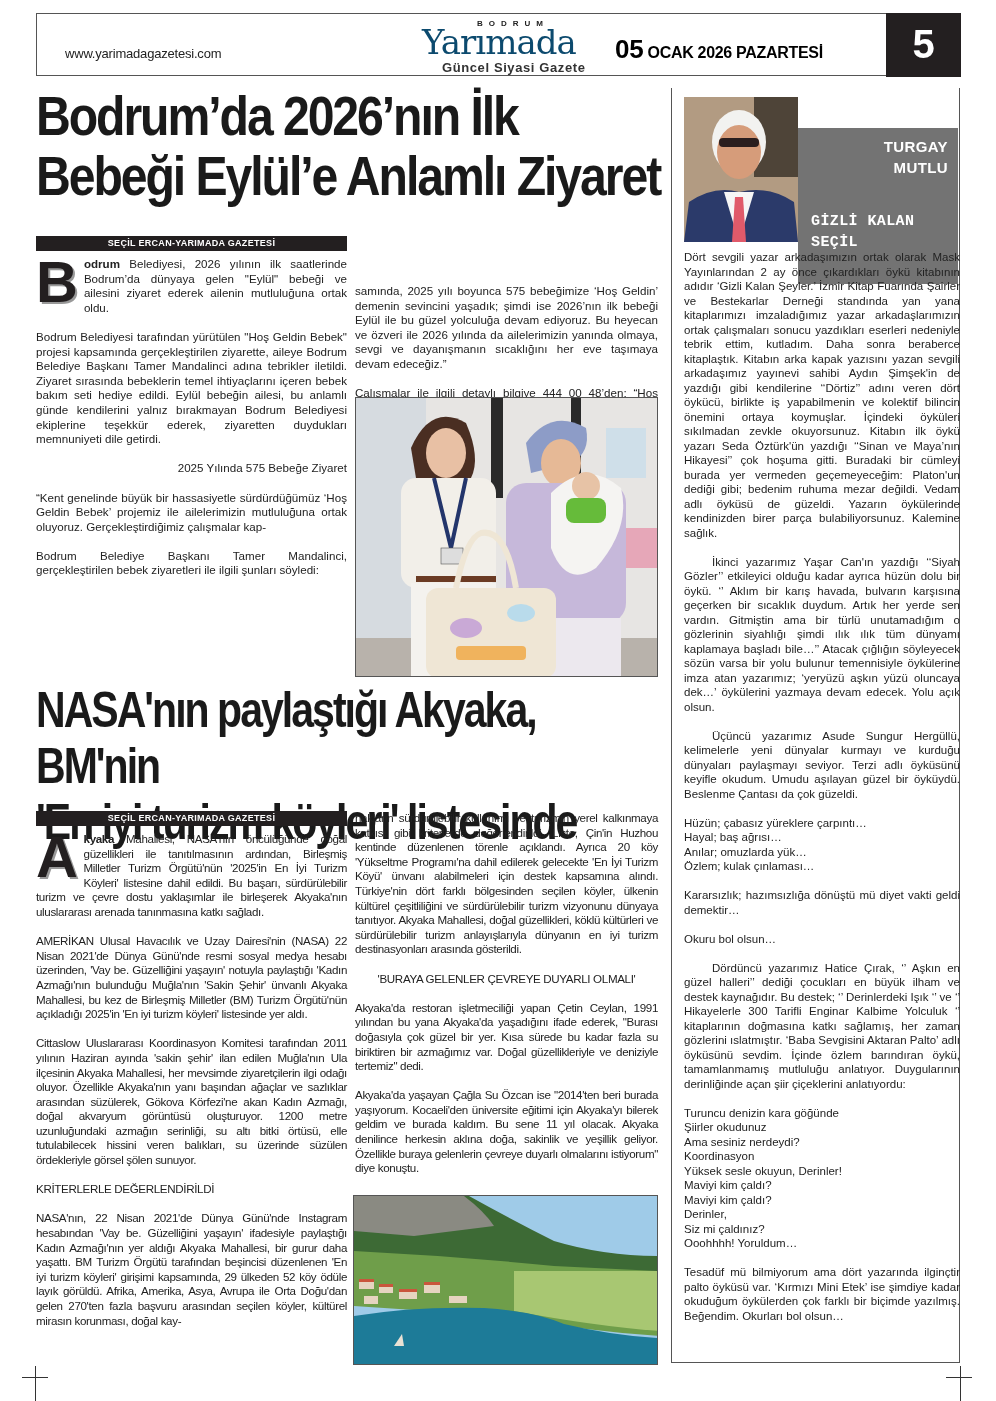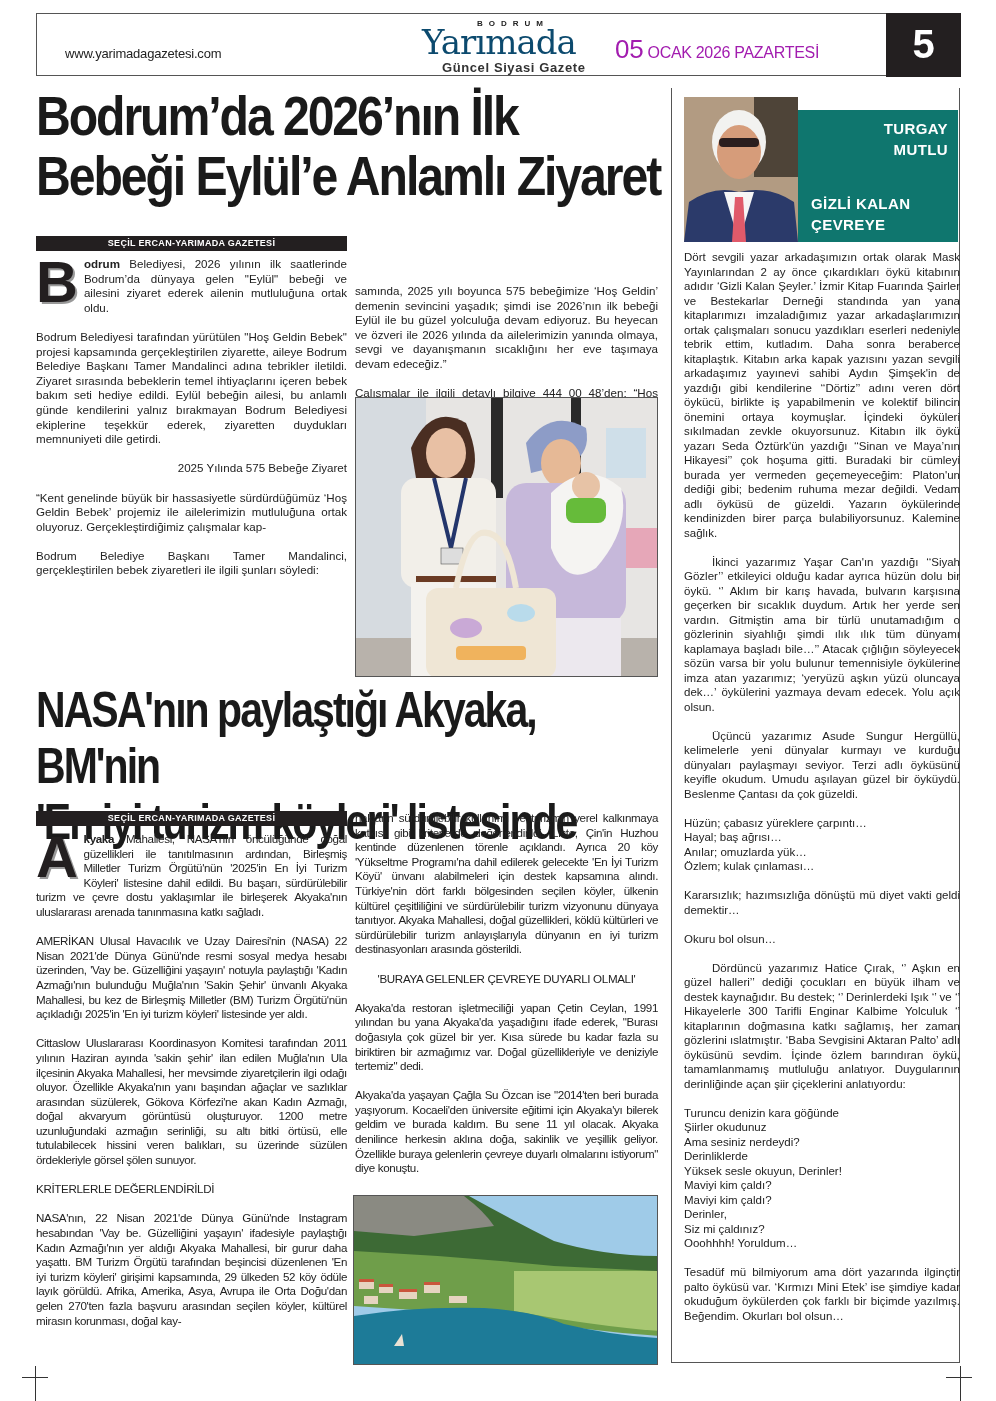--- a/index.html
+++ b/index.html
@@ -6,21 +6,21 @@
   html, body { width: 996px; height: 1401px; background: #ffffff; overflow: hidden; }
   body { position: relative; font-family: "Liberation Sans", sans-serif; color: #1a1a1a; }
 
   
   .masthead { position: absolute; left: 36px; top: 13px; width: 925px; height: 63px; border: 1px solid #555; border-right: none; background: #fff; }
   .url { position: absolute; left: 28px; top: 32px; font-size: 13px; color: #222; letter-spacing: -0.2px; }
   .logo { position: absolute; left: 385px; top: 5px; width: 168px; height: 52px; }
   .logo .small-top { position: absolute; left: 55px; top: 0px; font-size: 8px; font-weight: bold; letter-spacing: 6px; color: #222; }
   .logo .main { position: absolute; left: 0; top: 2px; font-family: "DejaVu Serif", serif; font-size: 34px; color: #0c4a6e; letter-spacing: -1px; line-height: 42px; }
   .logo .tag { position: absolute; left: 20px; top: 41px; font-size: 13px; font-weight: bold; color: #333; letter-spacing: 0.6px; }
-  .date { position: absolute; left: 578px; top: 20px; font-weight: normal; color: #a21caf; white-space: nowrap; letter-spacing: -0.3px; }
+  .date { position: absolute; left: 578px; top: 20px; font-weight: bold; color: #000000; white-space: nowrap; letter-spacing: -0.3px; }
   .date .day { font-size: 26px; }
   .date .rest { font-size: 16px; }
   .page-num { position: absolute; left: 886px; top: 13px; width: 75px; height: 64px; background: #231f20; color: #fff; font-weight: bold; font-size: 40px; text-align: center; line-height: 62px; }
 
   
   .headline { position: absolute; left: 36px; font-weight: bold; color: #1a1a1a; letter-spacing: -2.4px; transform-origin: left top; }
   .h1 { top: 86px; font-size: 56px; line-height: 60px; transform: scaleX(0.86); width: 740px; }
   .h2 { top: 682px; font-size: 50px; line-height: 56px; transform: scaleX(0.82); width: 760px; }
 
   .byline { position: absolute; left: 36px; width: 311px; height: 15px; background: #231f20; color: #fff; font-size: 9px; font-weight: bold; text-align: center; line-height: 15px; letter-spacing: 0.3px; }
@@ -30,23 +30,23 @@
   .col p:last-child { margin-bottom: 0; }
   .dropcap { float: left; font-size: 58px; line-height: 46px; font-weight: bold; margin: 2px 6px 0 0; color: #231f20; text-shadow: 2px 2px 0 #999; }
   .lead-bold { font-weight: bold; }
   .narrow { letter-spacing: -0.35px; }
 
   .photo { position: absolute; border: 1px solid #555; overflow: hidden; }
 
   
   .rcol-box { position: absolute; left: 671px; top: 88px; width: 289px; height: 1275px; border: 1px solid #555; border-top: none; background: #fff; }
   .author-photo { position: absolute; left: 684px; top: 97px; width: 114px; height: 145px; overflow: hidden; background: #6e6a60; }
-  .author-panel { position: absolute; left: 798px; top: 110px; width: 160px; height: 132px; background: #0f766e; color: #fff; font-weight: bold; }
+  .author-panel { position: absolute; left: 798px; top: 128px; width: 160px; height: 156px; background: #737373; color: #fff; font-weight: bold; }
   .author-name { position: absolute; right: 10px; top: 8px; text-align: right; font-size: 15px; line-height: 21px; letter-spacing: 0.4px; }
-  .column-title { position: absolute; left: 13px; top: 83px; font-size: 15px; line-height: 21px; letter-spacing: 0.4px; }
+  .column-title { position: absolute; left: 13px; top: 83px; font-size: 15px; line-height: 21px; letter-spacing: 0.4px; font-family: Liberation Mono, monospace; }
   .rcol { left: 684px; width: 276px; font-size: 11.5px; line-height: 14.5px; }
   .rcol p { margin-bottom: 14.5px; }
   .indent { text-indent: 28px; }
 
   .crop { position: absolute; background: #333; }
 </style>
 </head>
 <body>
 
 <div class="masthead">
@@ -184,42 +184,42 @@
     <path d="M51 100 L59 100 L62 145 L48 145 Z" fill="#e05a6a"></path>
   </svg>
 </div>
 <div class="author-panel">
   <div class="author-name">
     <div>TURGAY</div>
     <div>MUTLU</div>
   </div>
   <div class="column-title">
     <div>GİZLİ KALAN</div>
-    <div>ÇEVREYE</div>
+    <div>SEÇİL</div>
   </div>
 </div>
 
 <div class="col rcol" style="top:250px;">
   <p>Dört sevgili yazar arkadaşımızın ortak olarak Mask Yayınlarından 2 ay önce çıkardıkları öykü kitabının adıdır ‘Gizli Kalan Şeyler.’ İzmir Kitap Fuarında Şairler ve Bestekarlar Derneği standında yan yana kitaplarımızı imzaladığımız yazar arkadaşlarımızın ortak çalışmaları sonucu yazdıkları eserleri  nedeniyle tebrik ettim, kutladım. Daha sonra beraberce kitaplaştık. Kitabın arka kapak yazısını yazan sevgili arkadaşımız yayınevi sahibi Aydın Şimşek'in de yazdığı gibi kendilerine ‘‘Dörtiz’’ adını veren dört öykücü, birlikte iş yapabilmenin ve kolektif bilincin önemini ortaya koymuşlar. İçindeki öyküleri sıkılmadan zevkle okuyorsunuz. Kitabın ilk öykü yazarı Seda Öztürk'ün yazdığı ‘‘Sinan ve Maya’nın Hikayesi’’ çok hoşuma gitti. Buradaki bir cümleyi burada yer vermeden geçemeyeceğim: Platon'un dediği gibi; bedenim ruhuma mezar değildi. Vedam adlı öyküsü de güzeldi. Yazarın öykülerinde kendinizden birer parça bulabiliyorsunuz. Kalemine sağlık.</p>
   <p class="indent">İkinci yazarımız Yaşar Can'ın yazdığı ‘‘Siyah Gözler’’ etkileyici olduğu kadar ayrıca hüzün dolu bir öykü. ‘’ Aklım bir karış havada, bulvarın karşısına geçerken bir sıcaklık duydum. Artık her yerde sen vardın. Gitmiştin ama bir türlü unutamadığım o gözlerinin siyahlığı şimdi ılık ılık tüm dünyamı kaplamaya başladı bile…’’ Atacak çığlığın söyleyecek sözün varsa bir yolu bulunur temennisiyle öykülerine imza atan yazarımız; ‘yeryüzü aşkın yüzü oluncaya dek…’ öykülerini yazmaya devam edecek. Yolu açık olsun.</p>
   <p class="indent">Üçüncü yazarımız Asude Sungur Hergüllü, kelimelerle yeni dünyalar kurmayı ve kurduğu dünyaları paylaşmayı seviyor. Terzi adlı öyküsünü keyifle okudum. Umudu aşılayan güzel bir öyküydü. Beslenme Çantası da çok güzeldi.</p>
   <p style="text-align:left;">
     <span>Hüzün; çabasız yüreklere çarpıntı…</span><br>
     <span>Hayal; baş ağrısı…</span><br>
     <span>Anılar; omuzlarda yük…</span><br>
     <span>Özlem; kulak çınlaması…</span>
   </p>
   <p>Kararsızlık; hazımsızlığa dönüştü mü diyet vakti geldi demektir…</p>
   <p>Okuru bol olsun…</p>
   <p class="indent" style="margin-top:14px;">Dördüncü yazarımız Hatice Çırak, ‘’ Aşkın en güzel halleri’’ dediği çocukları en büyük ilham ve destek kaynağıdır. Bu destek; ‘’ Derinlerdeki Işık ‘’ ve ‘’ Hikayelerle 300 Tarifli Enginar Kalbime Yolculuk ‘’ kitaplarının doğmasına katkı sağlamış, her zaman gözlerini ıslatmıştır. ‘Baba Sevgisini Aktaran Palto’ adlı öyküsünü sevdim. İçinde özlem barındıran öykü, tamamlanmamış mutluluğu anlatıyor. Duygularının derinliğinde açan şiir çiçeklerini anlatıyordu:</p>
   <p style="text-align:left;">
     <span>Turuncu denizin kara göğünde</span><br>
     <span>Şiirler okudunuz</span><br>
     <span>Ama sesiniz nerdeydi?</span><br>
-    <span>Derinliklerde</span><br>
+    <span>Koordinasyon</span><br>
     <span>Yüksek sesle okuyun, Derinler!</span><br>
     <span>Maviyi kim çaldı?</span><br>
     <span>Maviyi kim çaldı?</span><br>
     <span>Derinler,</span><br>
     <span>Siz mi çaldınız?</span><br>
     <span>Ooohhhh! Yoruldum…</span>
   </p>
   <p>Tesadüf mü bilmiyorum ama dört yazarında ilginçtir palto öyküsü var. ‘Kırmızı Mini Etek’ ise şimdiye kadar okuduğum öykülerden çok farklı bir biçimde yazılmış. Beğendim. Okurları bol olsun…</p>
 </div>
 

